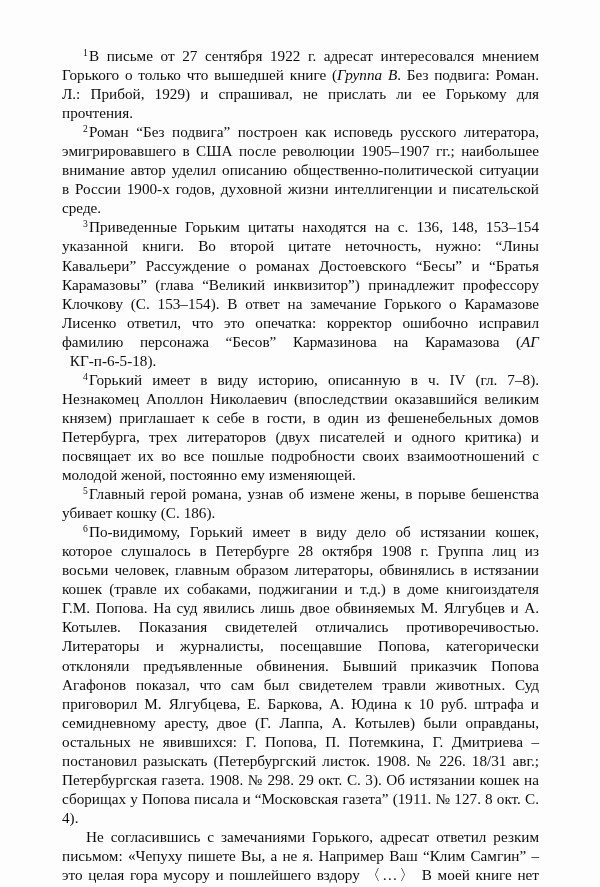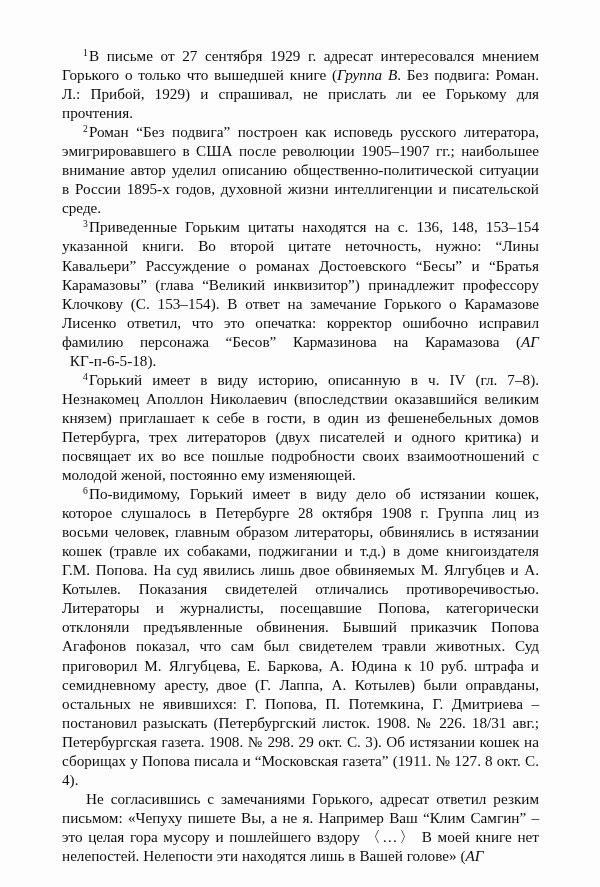--- a/index.html
+++ b/index.html
@@ -63,35 +63,38 @@
   .sp { white-space: pre; margin-top: 16px; }
 </style>
 </head>
 <body>
 
 <div class="page">
 
   <div class="textblock">
 
     <p class="para">
-      <span class="fn-marker">1</span><span>В письме от 27 сентября 1929 г. адресат интересовался мнением Горького о только что вышедшей книге (</span><span class="it">Группа В</span><span>. Без подвига: Роман. Л.: Прибой, 1929) и спрашивал, не прислать ли ее Горькому для прочтения.</span>
+      <span class="fn-marker">1</span><span>В письме от 27 сентября 1922 г. адресат интересовался мнением Горького о только что вышедшей книге (</span><span class="it">Группа В</span><span>. Без подвига: Роман. Л.: Прибой, 1929) и спрашивал, не прислать ли ее Горькому для прочтения.</span>
     </p>
 
     <p class="para">
-      <span class="fn-marker">2</span><span>Роман “Без подвига” построен как исповедь русского литератора, эмигрировавшего в США после революции 1905–1907 гг.; наибольшее внимание автор уделил описанию общественно-политической ситуации в России 1895-х годов, духовной жизни интеллигенции и писательской среде.</span>
+      <span class="fn-marker">2</span><span>Роман “Без подвига” построен как исповедь русского литератора, эмигрировавшего в США после революции 1905–1907 гг.; наибольшее внимание автор уделил описанию общественно-политической ситуации в России 1900-х годов, духовной жизни интеллигенции и писательской среде.</span>
     </p>
 
     <p class="para">
       <span class="fn-marker">3</span><span>Приведенные Горьким цитаты находятся на с. 136, 148, 153–154 указанной книги. Во второй цитате неточность, нужно: “Лины Кавальери”  Рассуждение о романах Достоевского “Бесы” и “Братья Карамазовы” (глава “Великий инквизитор”) принадлежит профессору Клочкову (С. 153–154). В ответ на замечание Горького о Карамазове Лисенко ответил, что это опечатка: корректор ошибочно исправил фамилию персонажа “Бесов” Кармазинова на Карамазова (</span><span class="it">АГ</span><span class="sp">  КГ-п-6-5-18).</span>
     </p>
 
     <p class="para">
       <span class="fn-marker">4</span><span>Горький имеет в виду историю, описанную в ч. IV (гл. 7–8). Незнакомец Аполлон Николаевич (впоследствии оказавшийся великим князем) приглашает к себе в гости, в один из фешенебельных домов Петербурга, трех литераторов (двух писателей и одного критика) и посвящает их во все пошлые подробности своих взаимоотношений с молодой женой, постоянно ему изменяющей.</span>
     </p>
 
+    <p class="para">
+      <span class="fn-marker">5</span><span>Главный герой романа, узнав об измене жены, в порыве бешенства убивает кошку (С. 186).</span>
+    </p>
 
     <p class="para">
       <span class="fn-marker">6</span><span>По-видимому, Горький имеет в виду дело об истязании кошек, которое слушалось в Петербурге 28 октября 1908 г. Группа лиц из восьми человек, главным образом литераторы, обвинялись в истязании кошек (травле их собаками, поджигании и т.д.) в доме книгоиздателя Г.М. Попова. На суд явились лишь двое обвиняемых М. Ялгубцев и А. Котылев. Показания свидетелей отличались противоречивостью. Литераторы и журналисты, посещавшие Попова, категорически отклоняли предъявленные обвинения. Бывший приказчик Попова Агафонов показал, что сам был свидетелем травли животных. Суд приговорил М. Ялгубцева, Е. Баркова, А. Юдина к 10 руб. штрафа и семидневному аресту, двое (Г. Лаппа, А. Котылев) были оправданы, остальных не явившихся: Г. Попова, П. Потемкина, Г. Дмитриева – постановил разыскать (Петербургский листок. 1908. № 226. 18/31 авг.; Петербургская газета. 1908. № 298. 29 окт. С. 3). Об истязании кошек на сборищах у Попова писала и “Московская газета” (1911. № 127. 8 окт. С. 4).</span>
     </p>
 
     <p class="para tight">
       <span>Не согласившись с замечаниями Горького, адресат ответил резким письмом: «Чепуху пишете Вы, а не я. Например Ваш “Клим Самгин” – это целая гора мусору и пошлейшего вздору 〈…〉 В моей книге нет нелепостей. Нелепости эти находятся лишь в Вашей голове» (</span><span class="it">АГ</span>
     </p>
 
   </div>

